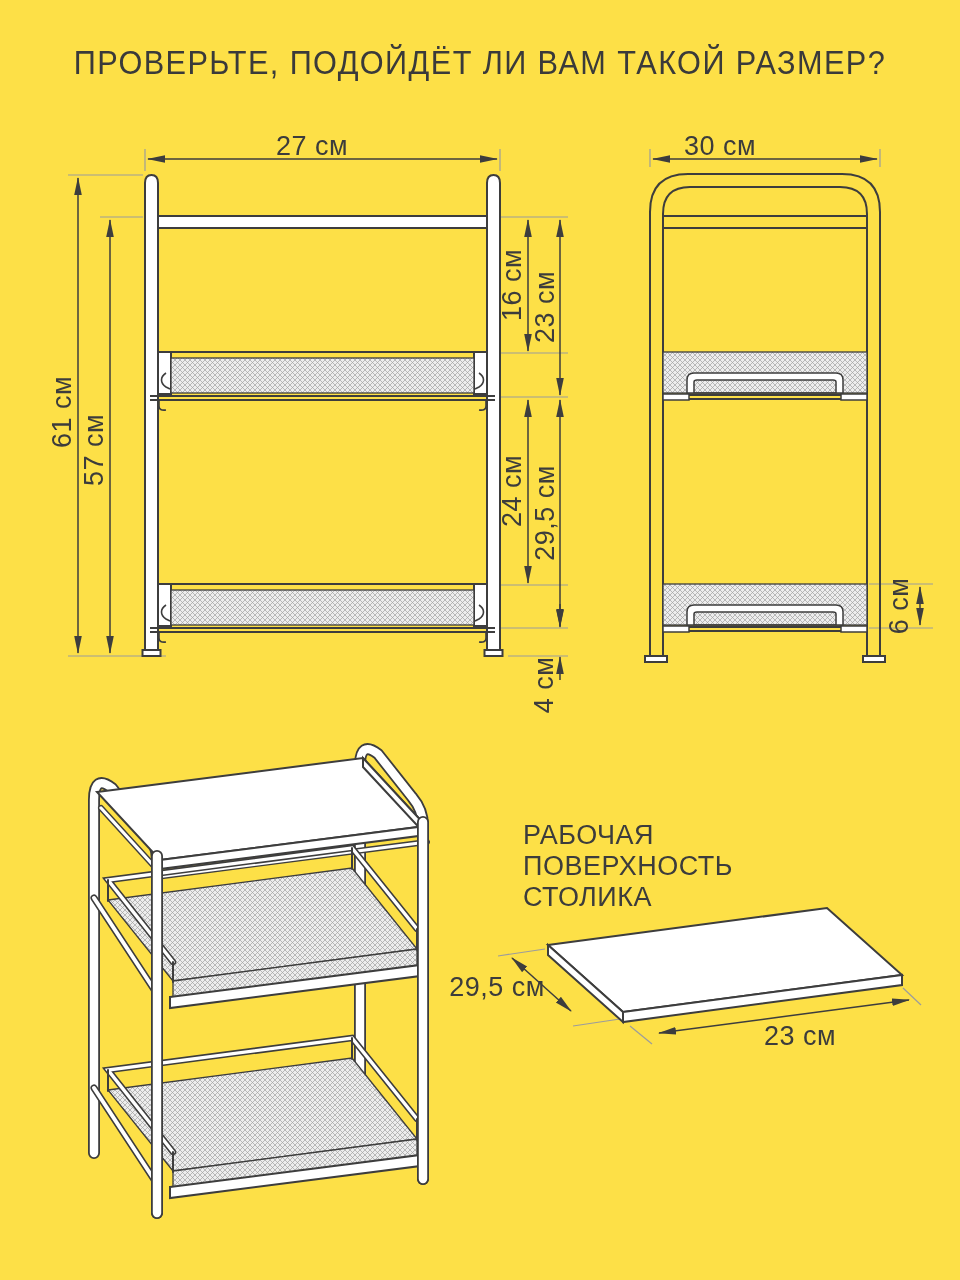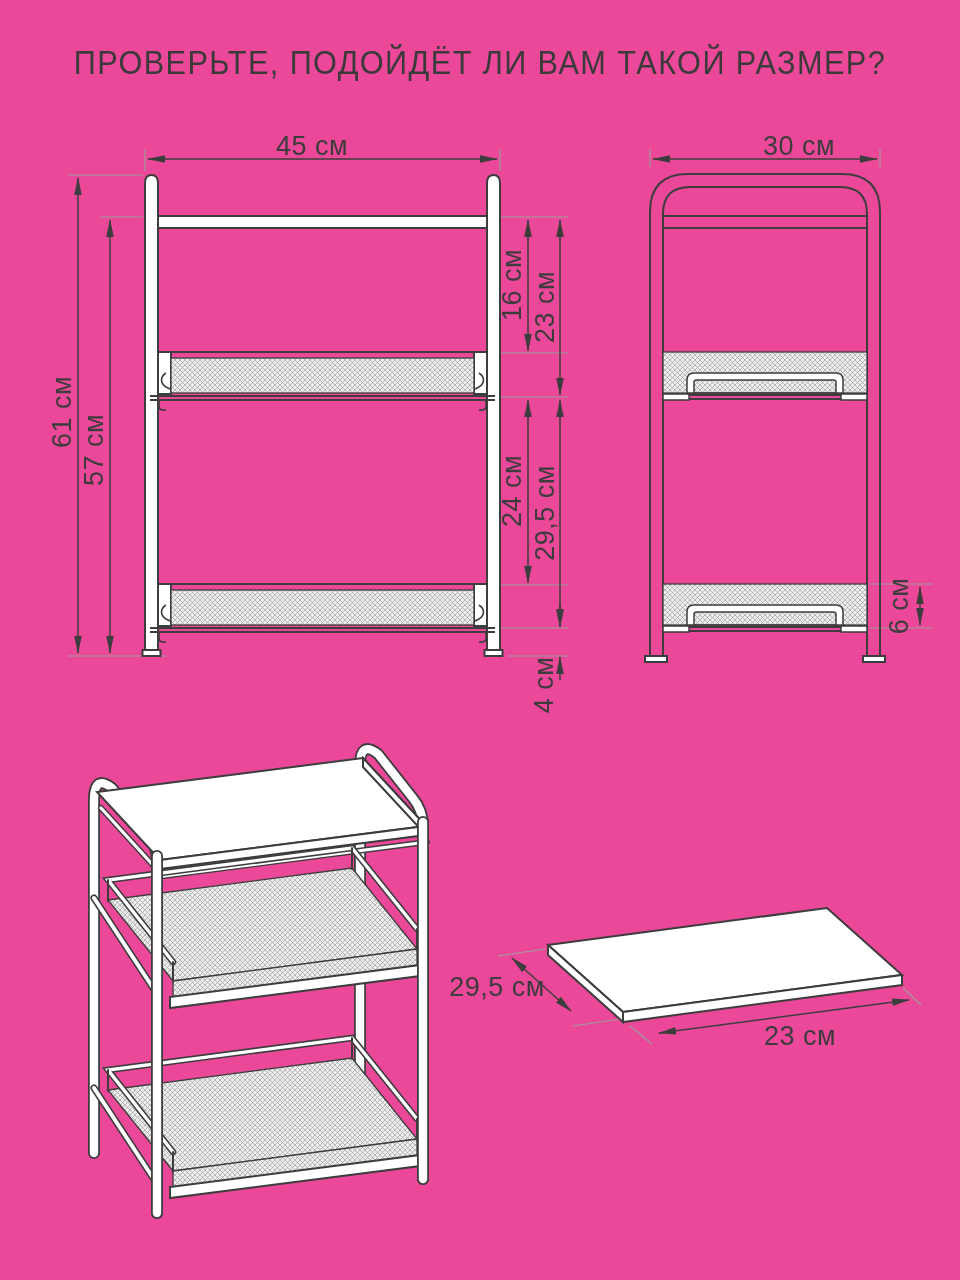--- a/index.html
+++ b/index.html
@@ -1,17 +1,17 @@
 <!DOCTYPE html>
 <html><head>
 <meta charset="utf-8">
 <style>
   html,body { margin:0; padding:0; background:#fff; }
   .page {
-    position:relative; width:960px; height:1280px; background:#ec4899;
+    position:relative; width:960px; height:1280px; background:#fde047;
     font-family:"Liberation Sans", sans-serif; color:#3a3a3a; overflow:hidden;
   }
   .art { position:absolute; left:0; top:0; }
   .title {
     position:absolute; left:0; top:44px; width:960px; text-align:center;
     font-size:33px; letter-spacing:1.5px; color:#3a3a3a;
     transform:scaleX(0.93); transform-origin:center; white-space:nowrap;
   }
   .label {
     position:absolute; font-size:27px; color:#3c3c3c; white-space:nowrap;
@@ -197,28 +197,33 @@
     <g stroke="#3d3d3d" stroke-width="2" fill="#fff">
       <path d="M548,945 L827,908 L902,975 L623,1012 Z"></path>
       <path d="M548,945 L623,1012 L623,1022 L548,955 Z"></path>
       <path d="M623,1012 L902,975 L902,985 L623,1022 Z"></path>
     </g>
   </g>
 </svg>
 
 <div class="title">ПРОВЕРЬТЕ, ПОДОЙДЁТ ЛИ ВАМ ТАКОЙ РАЗМЕР?</div>
 
-<div class="label" style="left:312px; top:146px;">45 см</div>
+<div class="label" style="left:312px; top:146px;">27 см</div>
 <div class="label v" style="left:62px; top:412px;">61 см</div>
 <div class="label v" style="left:94px; top:450px;">57 см</div>
 <div class="label v" style="left:512px; top:285px;">16 см</div>
 <div class="label v" style="left:545px; top:307px;">23 см</div>
 <div class="label v" style="left:512px; top:491px;">24 см</div>
 <div class="label v" style="left:545px; top:513px;">29,5 см</div>
 <div class="label v" style="left:544px; top:685px;">4 см</div>
 
-<div class="label" style="left:799px; top:146px;">30 см</div>
+<div class="label" style="left:720px; top:146px;">30 см</div>
 <div class="label v" style="left:899px; top:606px;">6 см</div>
 
+<div class="caption">
+  <div>РАБОЧАЯ</div>
+  <div>ПОВЕРХНОСТЬ</div>
+  <div>СТОЛИКА</div>
+</div>
 <div class="label" style="left:497px; top:987px;">29,5 см</div>
 <div class="label" style="left:800px; top:1036px;">23 см</div>
 
 </div>
 
 </body></html>

